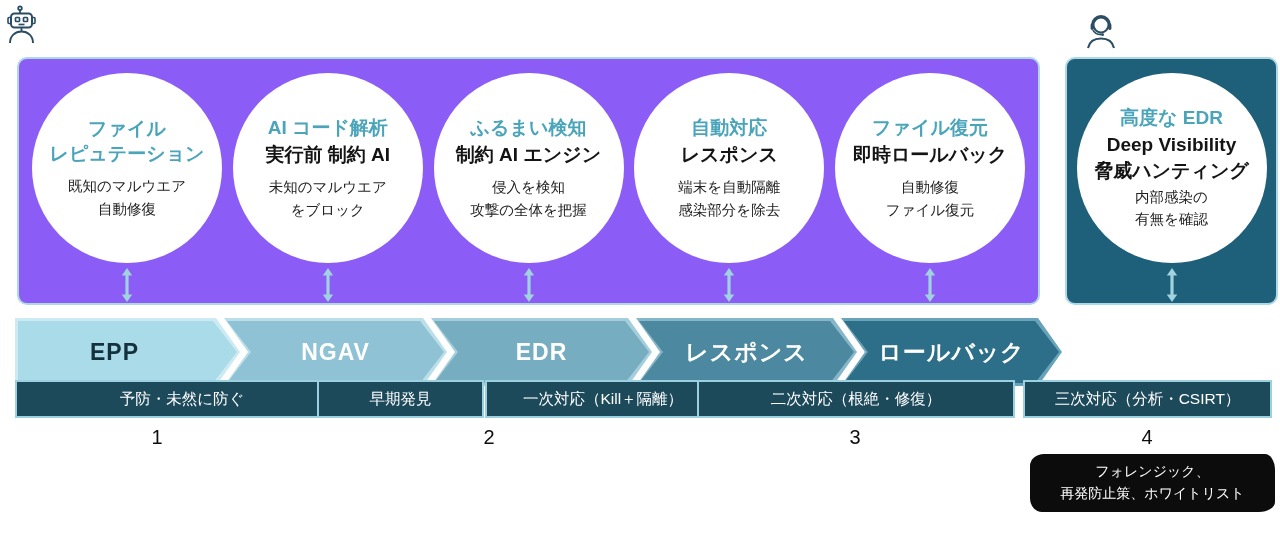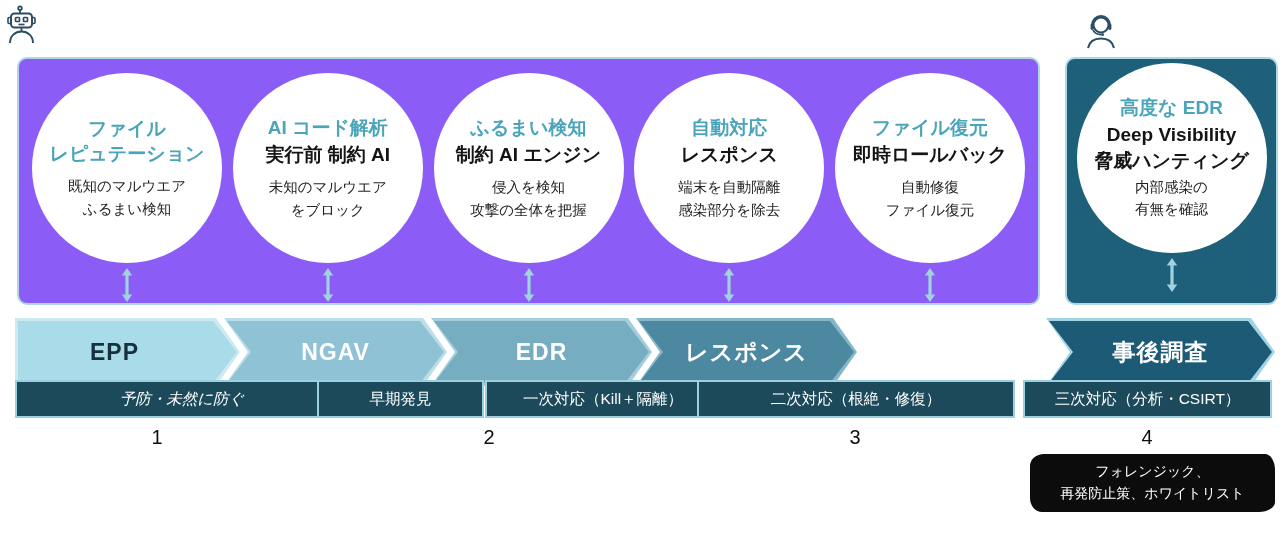--- a/index.html
+++ b/index.html
@@ -10,21 +10,21 @@
   .corner-icon { position:absolute; }
   .icon-robot { left:6px; top:5px; }
   .icon-agent { left:1083px; top:12px; }
 
   
   .box { position:absolute; top:57px; height:248px; border-radius:10px;
          border:2px solid #aed8e6; display:flex; }
   .box-left  { left:17px;  width:1023px; background:#8b5cf6;
                justify-content:space-between; padding:14px 12px 0; }
   .box-right { left:1065px; width:213px;  background:#1e5f7a;
-               justify-content:center; padding:4px 0 0; }
+               justify-content:center; padding:14px 0 0; }
 
   .col { display:flex; flex-direction:column; align-items:center; width:192px; }
   .circle { width:190px; height:190px; border-radius:50%; background:#ffffff;
             display:flex; flex-direction:column; align-items:center; justify-content:center;
             text-align:center; }
   .c-title { color:#4aa4ba; font-weight:bold; font-size:19px; line-height:1.32; white-space:pre-line; }
   .c-sub   { color:#141414; font-weight:bold; font-size:19px; line-height:1.32; white-space:pre-line; margin-top:2px; }
   .c-desc  { color:#222222; font-size:14.5px; line-height:1.55; white-space:pre-line; margin-top:9px; }
   .varrow  { margin-top:5px; }
 
@@ -88,21 +88,21 @@
     <path d="M5 36 c1.5 -7 7 -9.5 13 -9.5 s11.5 2.5 13 9.5" stroke="#2b4d63" stroke-width="2"></path>
   </svg>
 
   <div class="box box-left">
 
     <div class="col">
       <div class="circle">
         <div class="c-title">ファイル
 レピュテーション</div>
         <div class="c-desc">既知のマルウエア
-ふるまい検知</div>
+自動修復</div>
       </div>
       <svg class="varrow" width="16" height="34" viewBox="0 0 16 34" fill="none">
         <line x1="8" y1="6" x2="8" y2="28" stroke="#a0d2e0" stroke-width="3.2"></line>
         <path d="M8 0 L2.8 7.5 H13.2 Z" fill="#a0d2e0"></path>
         <path d="M8 34 L2.8 26.5 H13.2 Z" fill="#a0d2e0"></path>
       </svg>
     </div>
 
     <div class="col">
       <div class="circle">
@@ -191,27 +191,27 @@
   <div class="stage clip-mid s3" style="left:636px; width:221px;">
     <div class="edge"></div>
     <div class="body"></div>
     <div class="lbl">レスポンス</div>
   </div>
   <div class="stage clip-mid s2" style="left:431px; width:221px;">
     <div class="edge"></div>
     <div class="body"></div>
     <div class="lbl">EDR</div>
   </div>
-  <div class="stage clip-mid s5" style="left:1046px; width:229px;">
-    <div class="edge"></div>
-    <div class="body"></div>
-    <div class="lbl">事後調査</div>
-  </div>
-
-  <div class="bar" style="left:15px;  width:334px;font-style:italic;">予防・未然に防ぐ</div>
+  <div class="stage clip-mid s4" style="left:841px; width:221px;">
+    <div class="edge"></div>
+    <div class="body"></div>
+    <div class="lbl">ロールバック</div>
+  </div>
+
+  <div class="bar" style="left:15px;  width:334px;">予防・未然に防ぐ</div>
   <div class="bar" style="left:317px; width:167px;">早期発見</div>
   <div class="bar" style="left:485px; width:236px;">一次対応（Kill＋隔離）</div>
   <div class="bar" style="left:697px; width:318px;">二次対応（根絶・修復）</div>
   <div class="bar" style="left:1023px;width:249px;">三次対応（分析・CSIRT）</div>
 
   <div class="stepnum" style="left:157px;">1</div>
   <div class="stepnum" style="left:489px;">2</div>
   <div class="stepnum" style="left:855px;">3</div>
   <div class="stepnum" style="left:1147px;">4</div>
 

